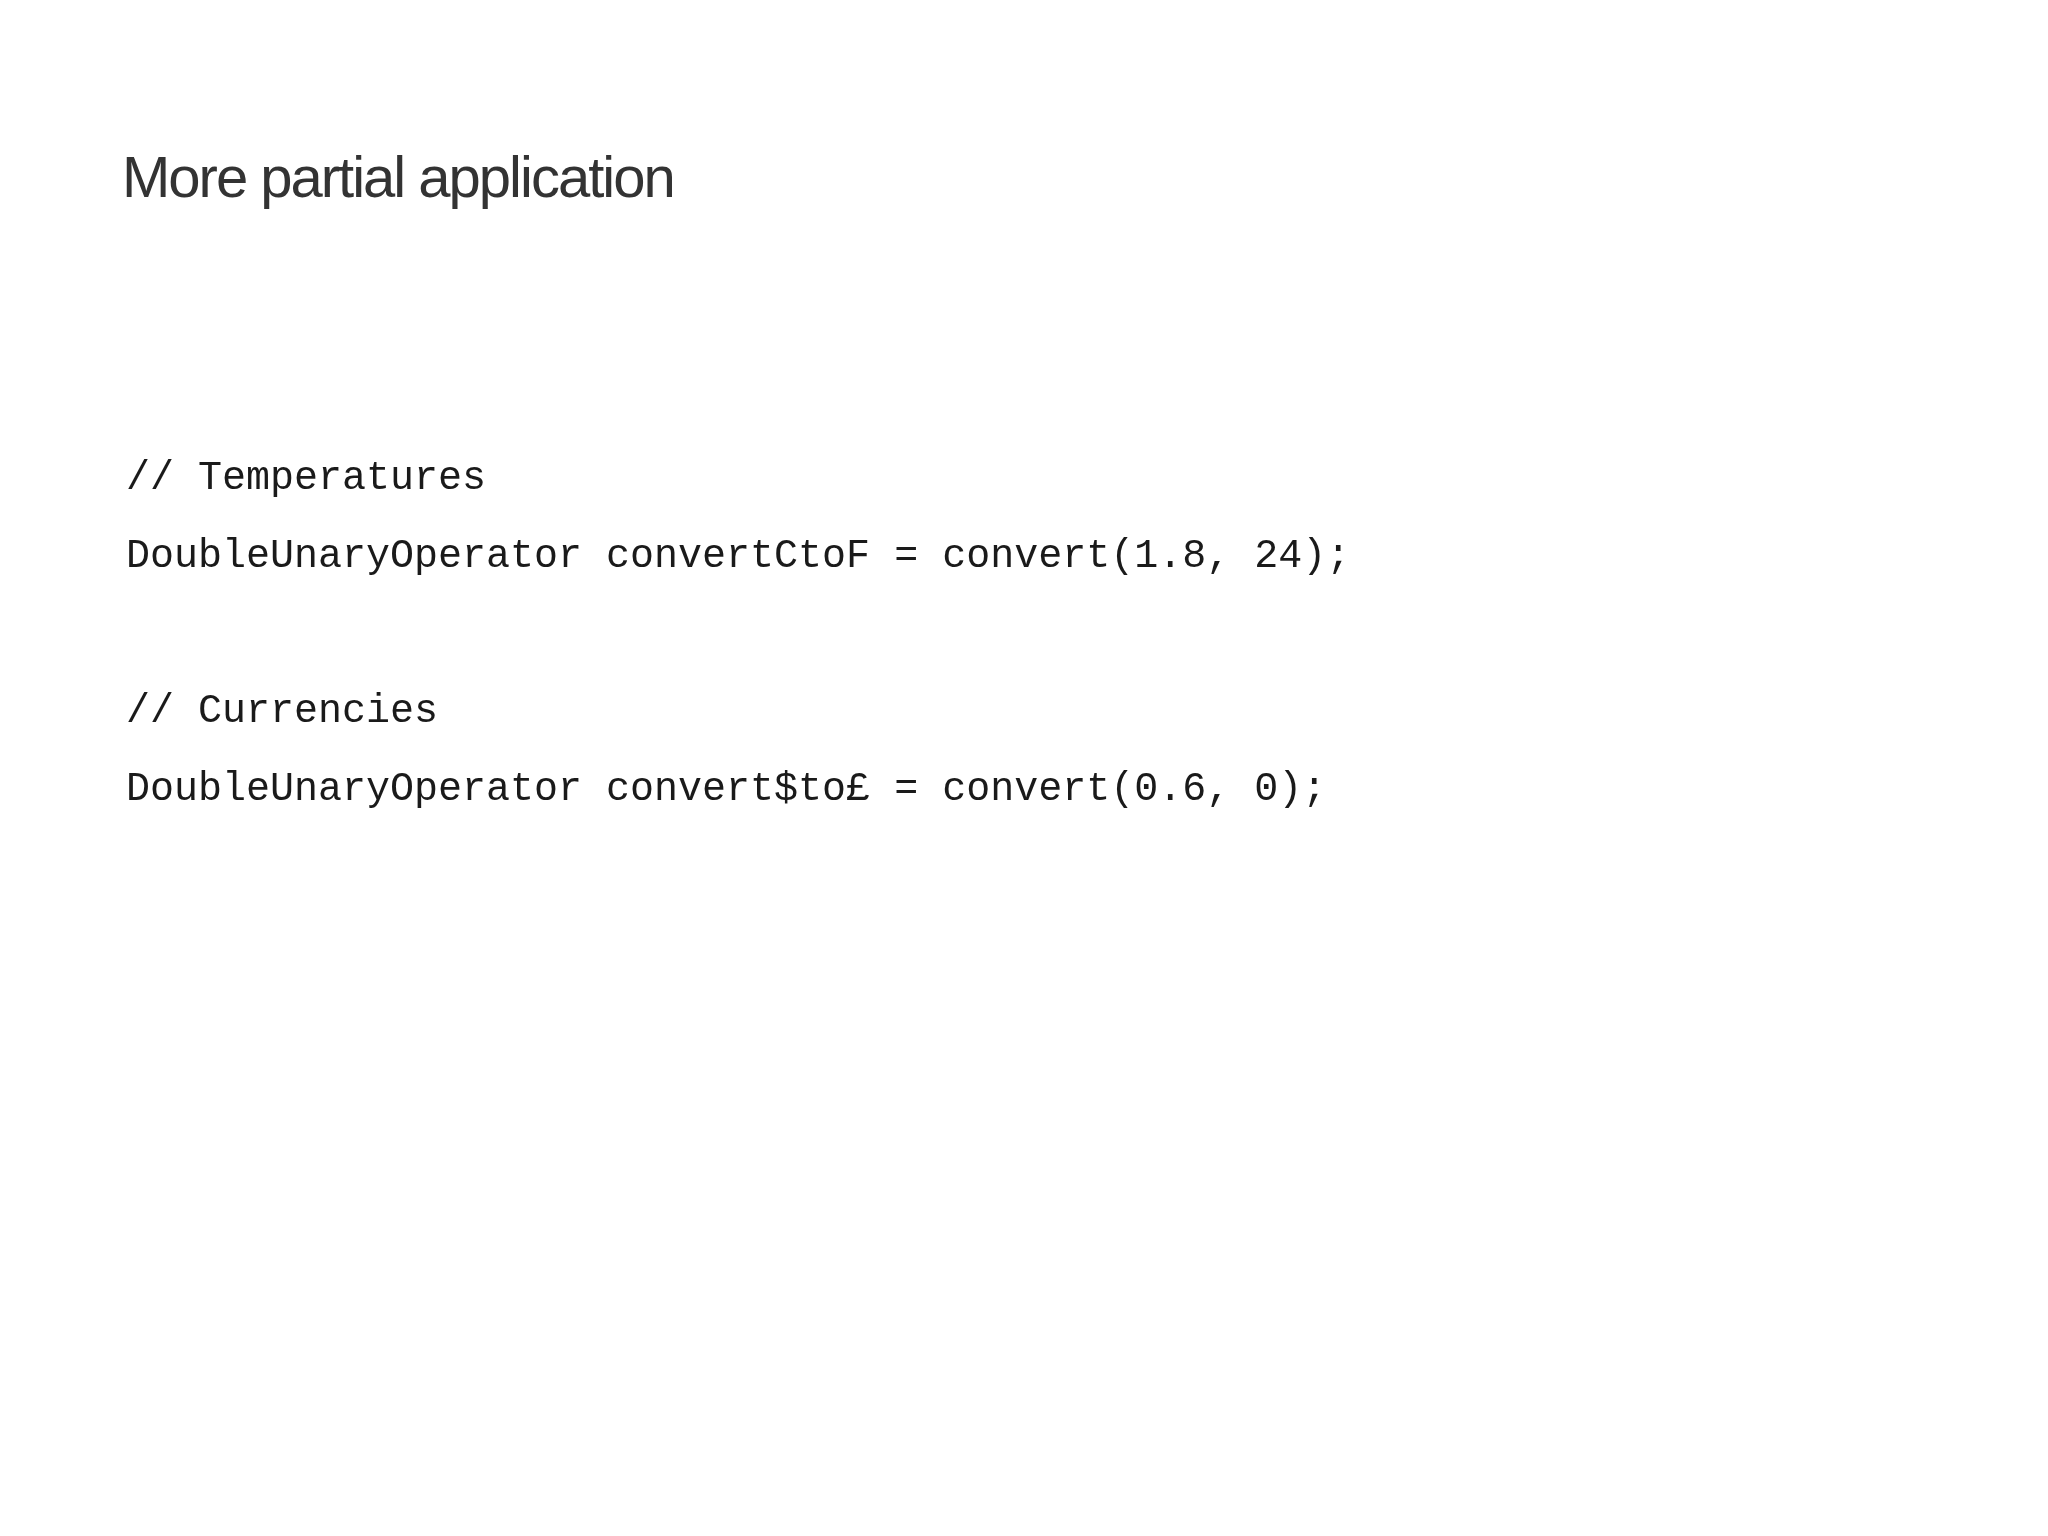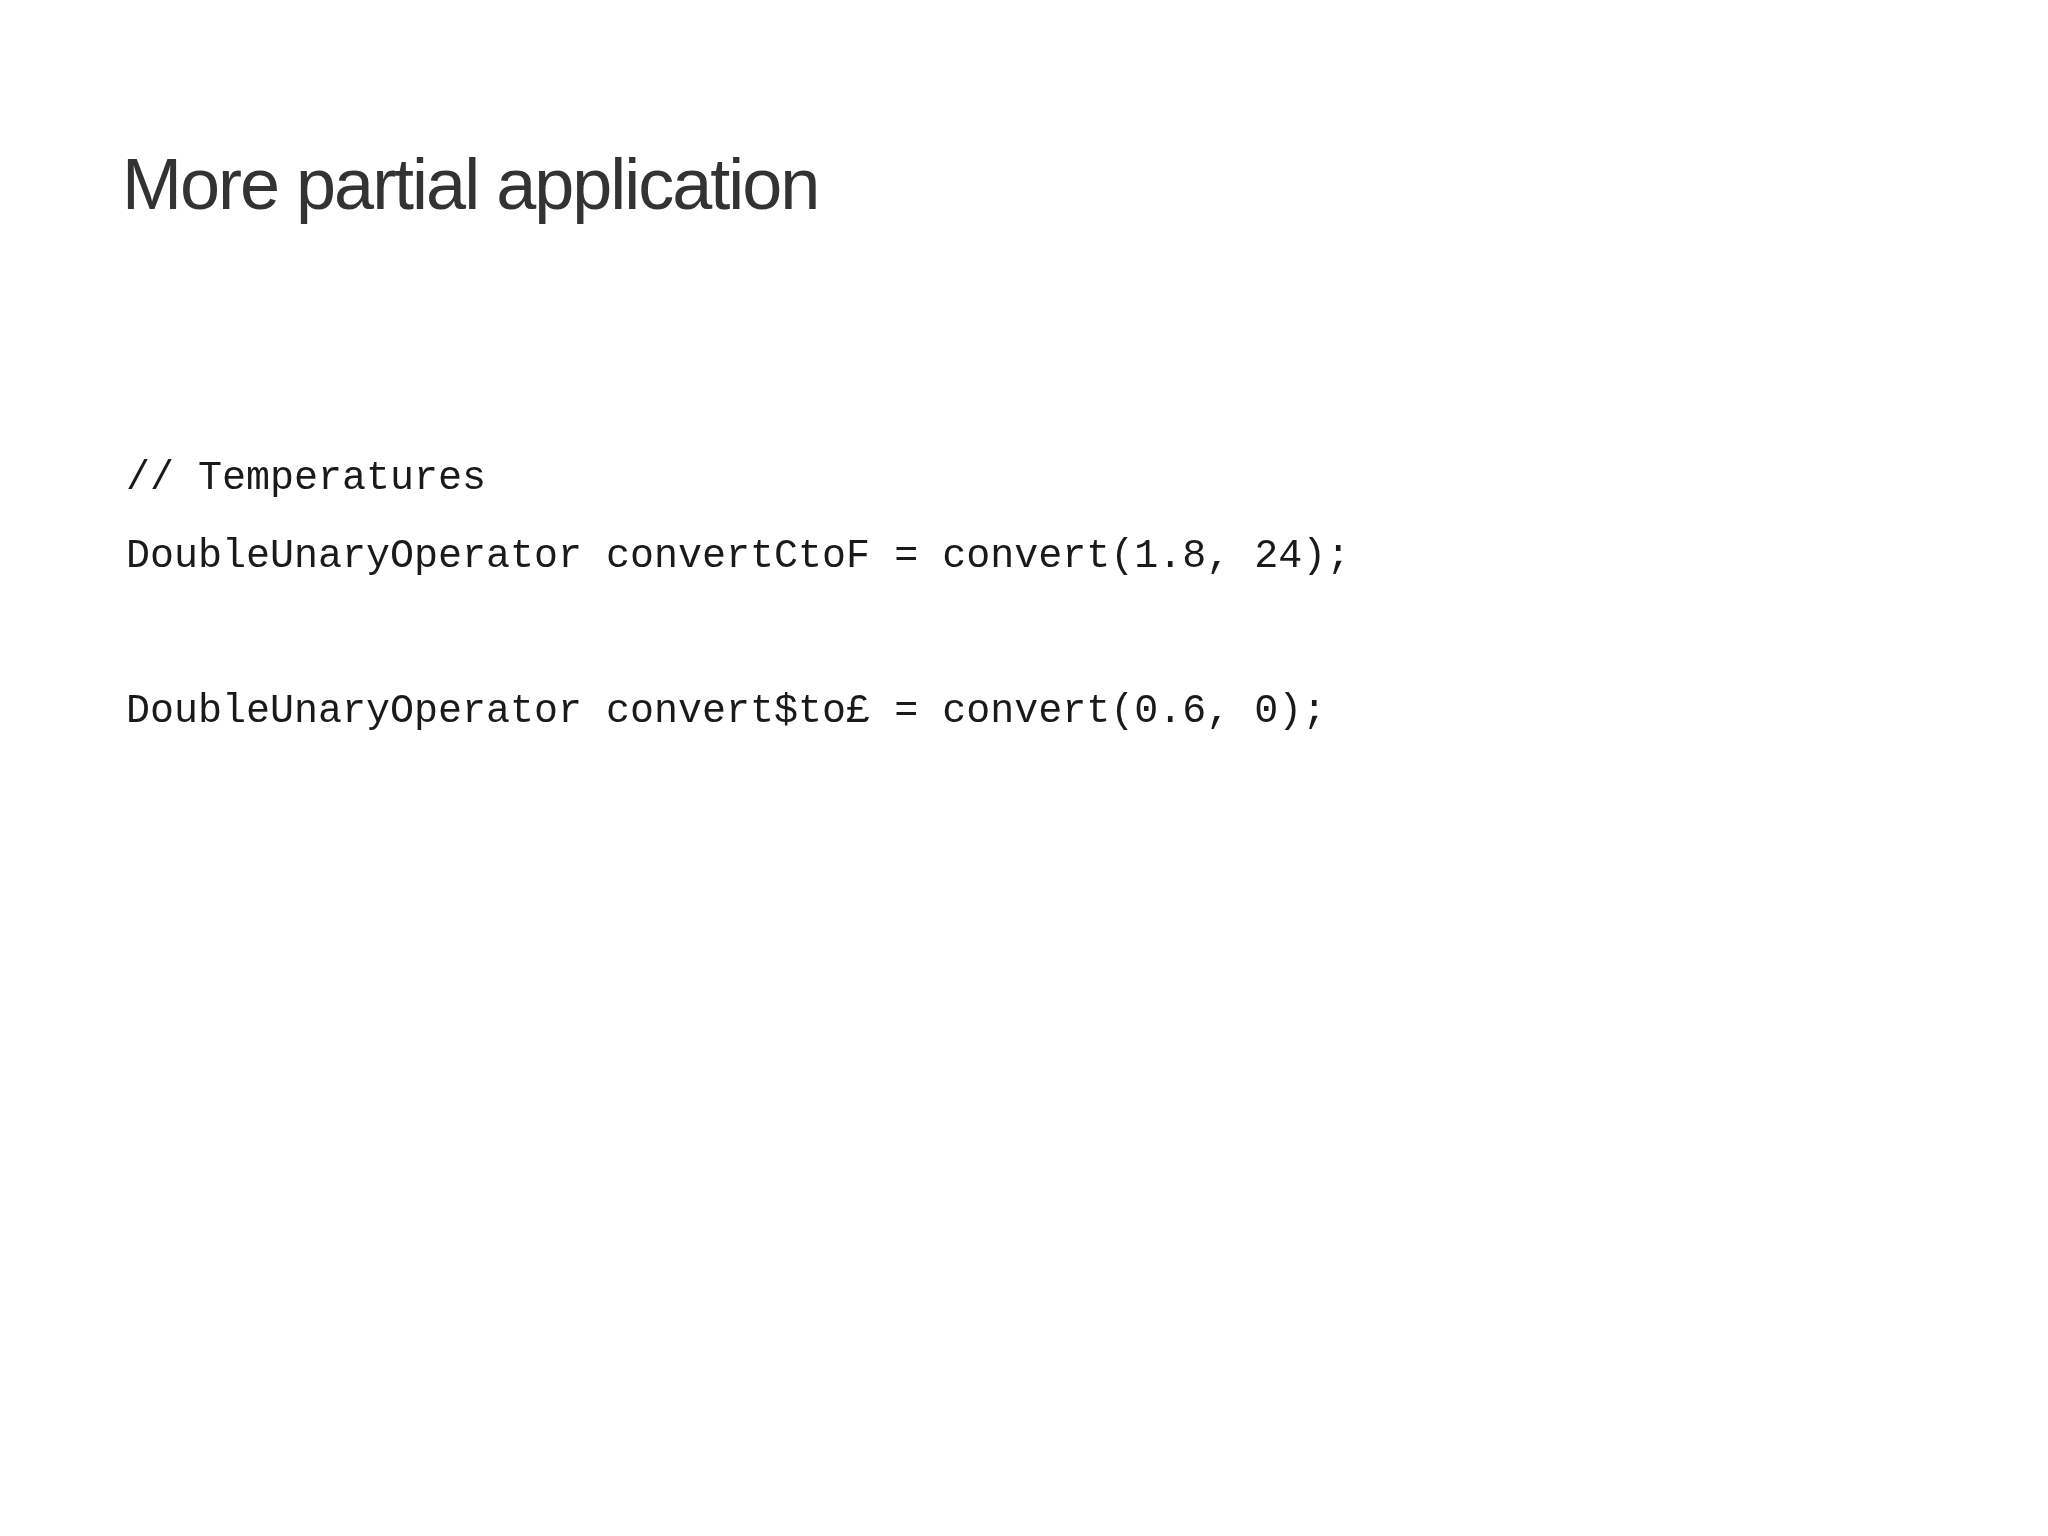--- a/index.html
+++ b/index.html
@@ -15,21 +15,21 @@
     height: 1536px;
     background: #ffffff;
     overflow: hidden;
   }
 
   .slide-title {
     position: absolute;
     left: 122px;
     top: 148px;
     font-family: "Liberation Sans", sans-serif;
-    font-size: 72px;
+    font-size: 58px;
     font-weight: 400;
     letter-spacing: -2px;
     line-height: 1;
     color: #333333;
     white-space: nowrap;
   }
 
   .code-area {
     position: absolute;
     left: 126px;
@@ -56,20 +56,21 @@
   <h1 class="slide-title">More partial application</h1>
 
   <div class="code-area">
 
     <div class="code-block">
       <div class="code-line">// Temperatures</div>
       <div class="code-line">DoubleUnaryOperator convertCtoF = convert(1.8, 24);</div>
     </div>
 
     <div class="code-block">
+      <div class="code-line">// Currencies</div>
       <div class="code-line">DoubleUnaryOperator convert$to£ = convert(0.6, 0);</div>
     </div>
 
     <div class="code-block">
     </div>
 
   </div>
 
 </div>
 

